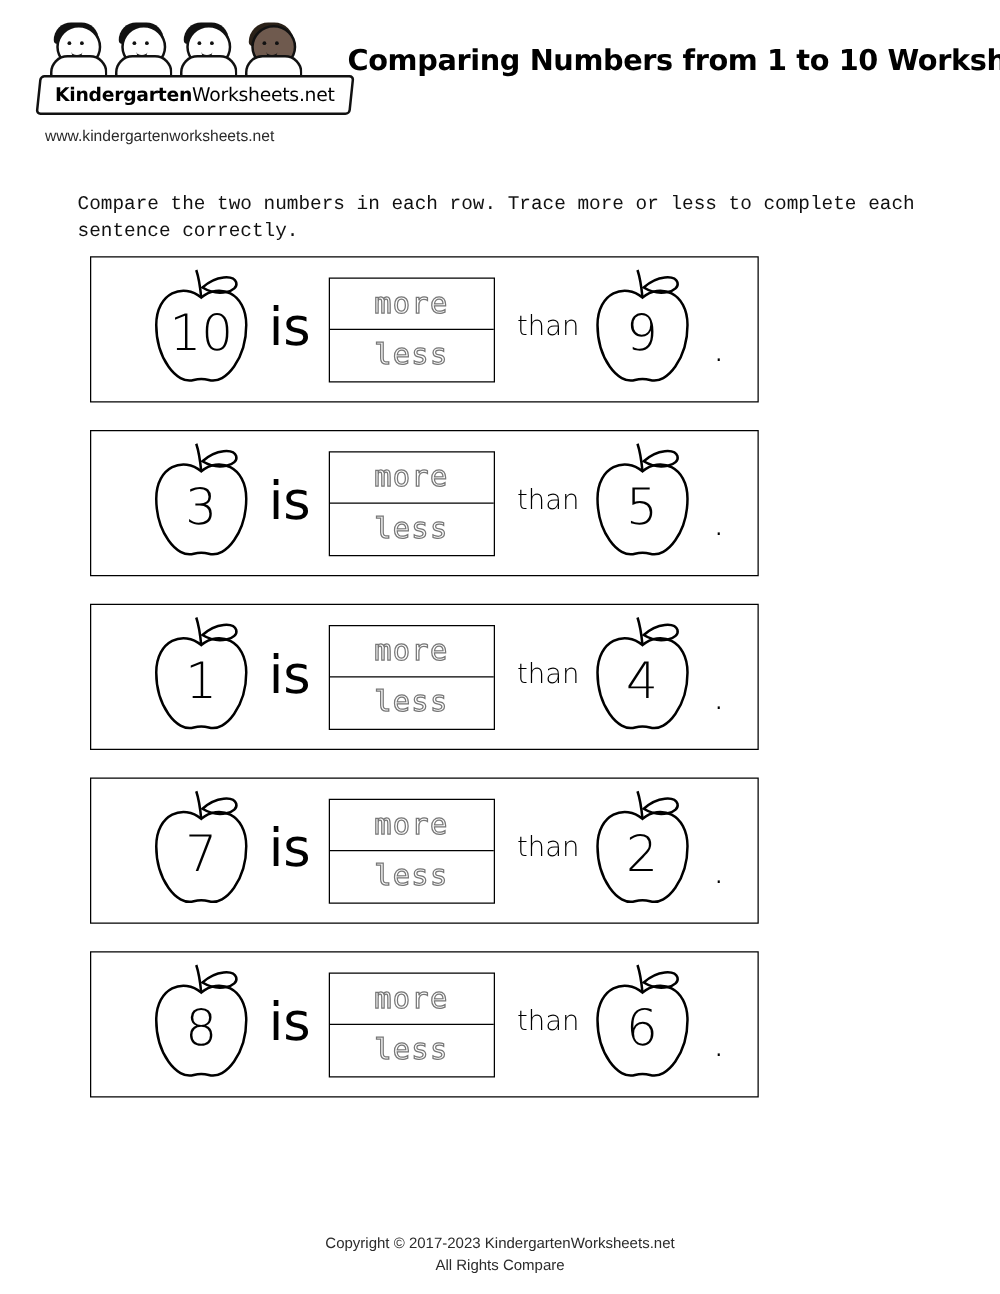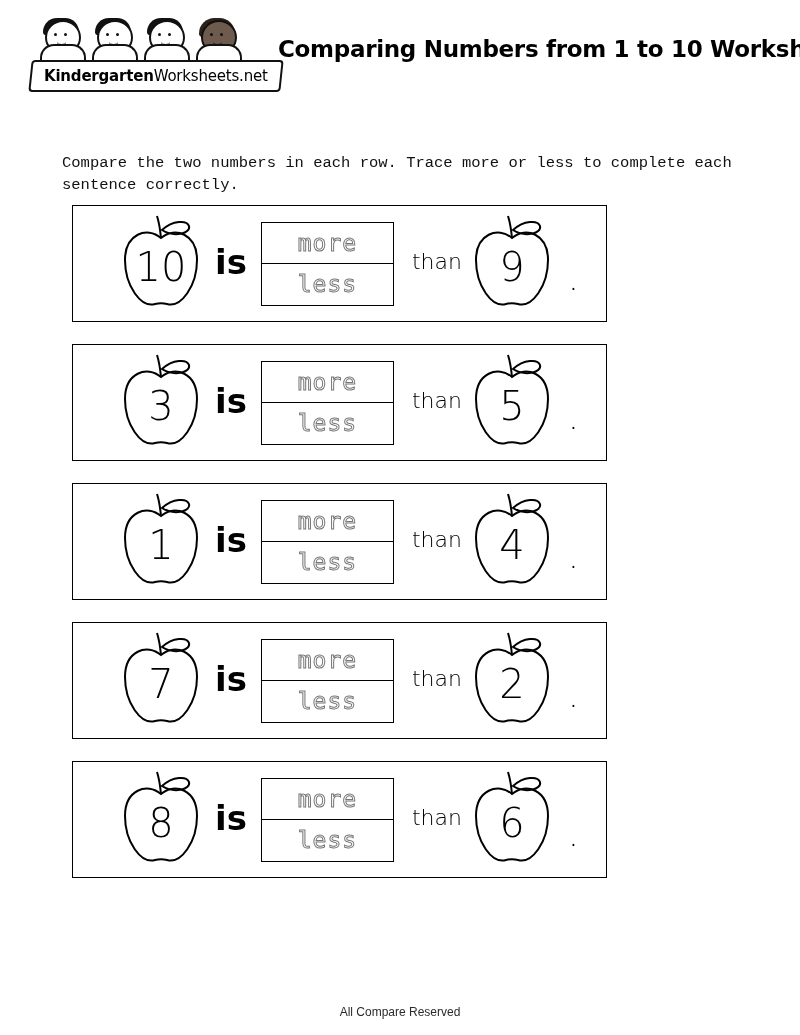--- a/index.html
+++ b/index.html
@@ -189,22 +189,22 @@
     left: 0;
     right: 0;
     top: 30px;
     text-align: center;
     font-family: "DejaVu Sans", sans-serif;
     font-size: 40px;
     font-weight: 300;
   }
   .word-is {
     font-family: "DejaVu Sans", sans-serif;
-    font-size: 34px;
-    font-weight: 700;
+    font-size: 42px;
+    font-weight: 400;
     margin: 0 6px 0 0;
     padding-bottom: 4px;
   }
   .choice-box {
     width: 133px;
     height: 84px;
     border: 1.5px solid #000;
     box-sizing: border-box;
     display: flex;
     flex-direction: column;
@@ -292,20 +292,21 @@
           <div class="eye r"></div>
           <div class="mouth"></div>
         <div class="body"></div>
       </div>
     </div>
     <div class="logo-banner">
       <span>
         <span class="b">Kindergarten</span><span>Worksheets</span><span>.net</span>
       </span>
     </div>
+    <div class="site-url">www.kindergartenworksheets.net</div>
   </div>
 
   <div class="title">Comparing Numbers from 1 to 10 Worksheet</div>
 
 </div>
 
 <div class="instructions">Compare the two numbers in each row. Trace more or less to complete each sentence correctly.</div>
 
 <div class="rows">
 
@@ -455,14 +456,15 @@
         <path d="M55 16 C66 6, 80 6, 82 12 C84 19, 68 24, 55 16 Z" fill="none" stroke="#000" stroke-width="2"></path>
       </svg>
       <div class="num">6</div>
     </div>
     <div class="period">.</div>
   </div>
 
 </div>
 
 <div class="footer">
-  <div>All Compare Reserved</div>
+  <div>Copyright © 2017-2023 KindergartenWorksheets.net</div>
+  <div>All Rights Compare</div>
 </div>
 
 </body></html>

